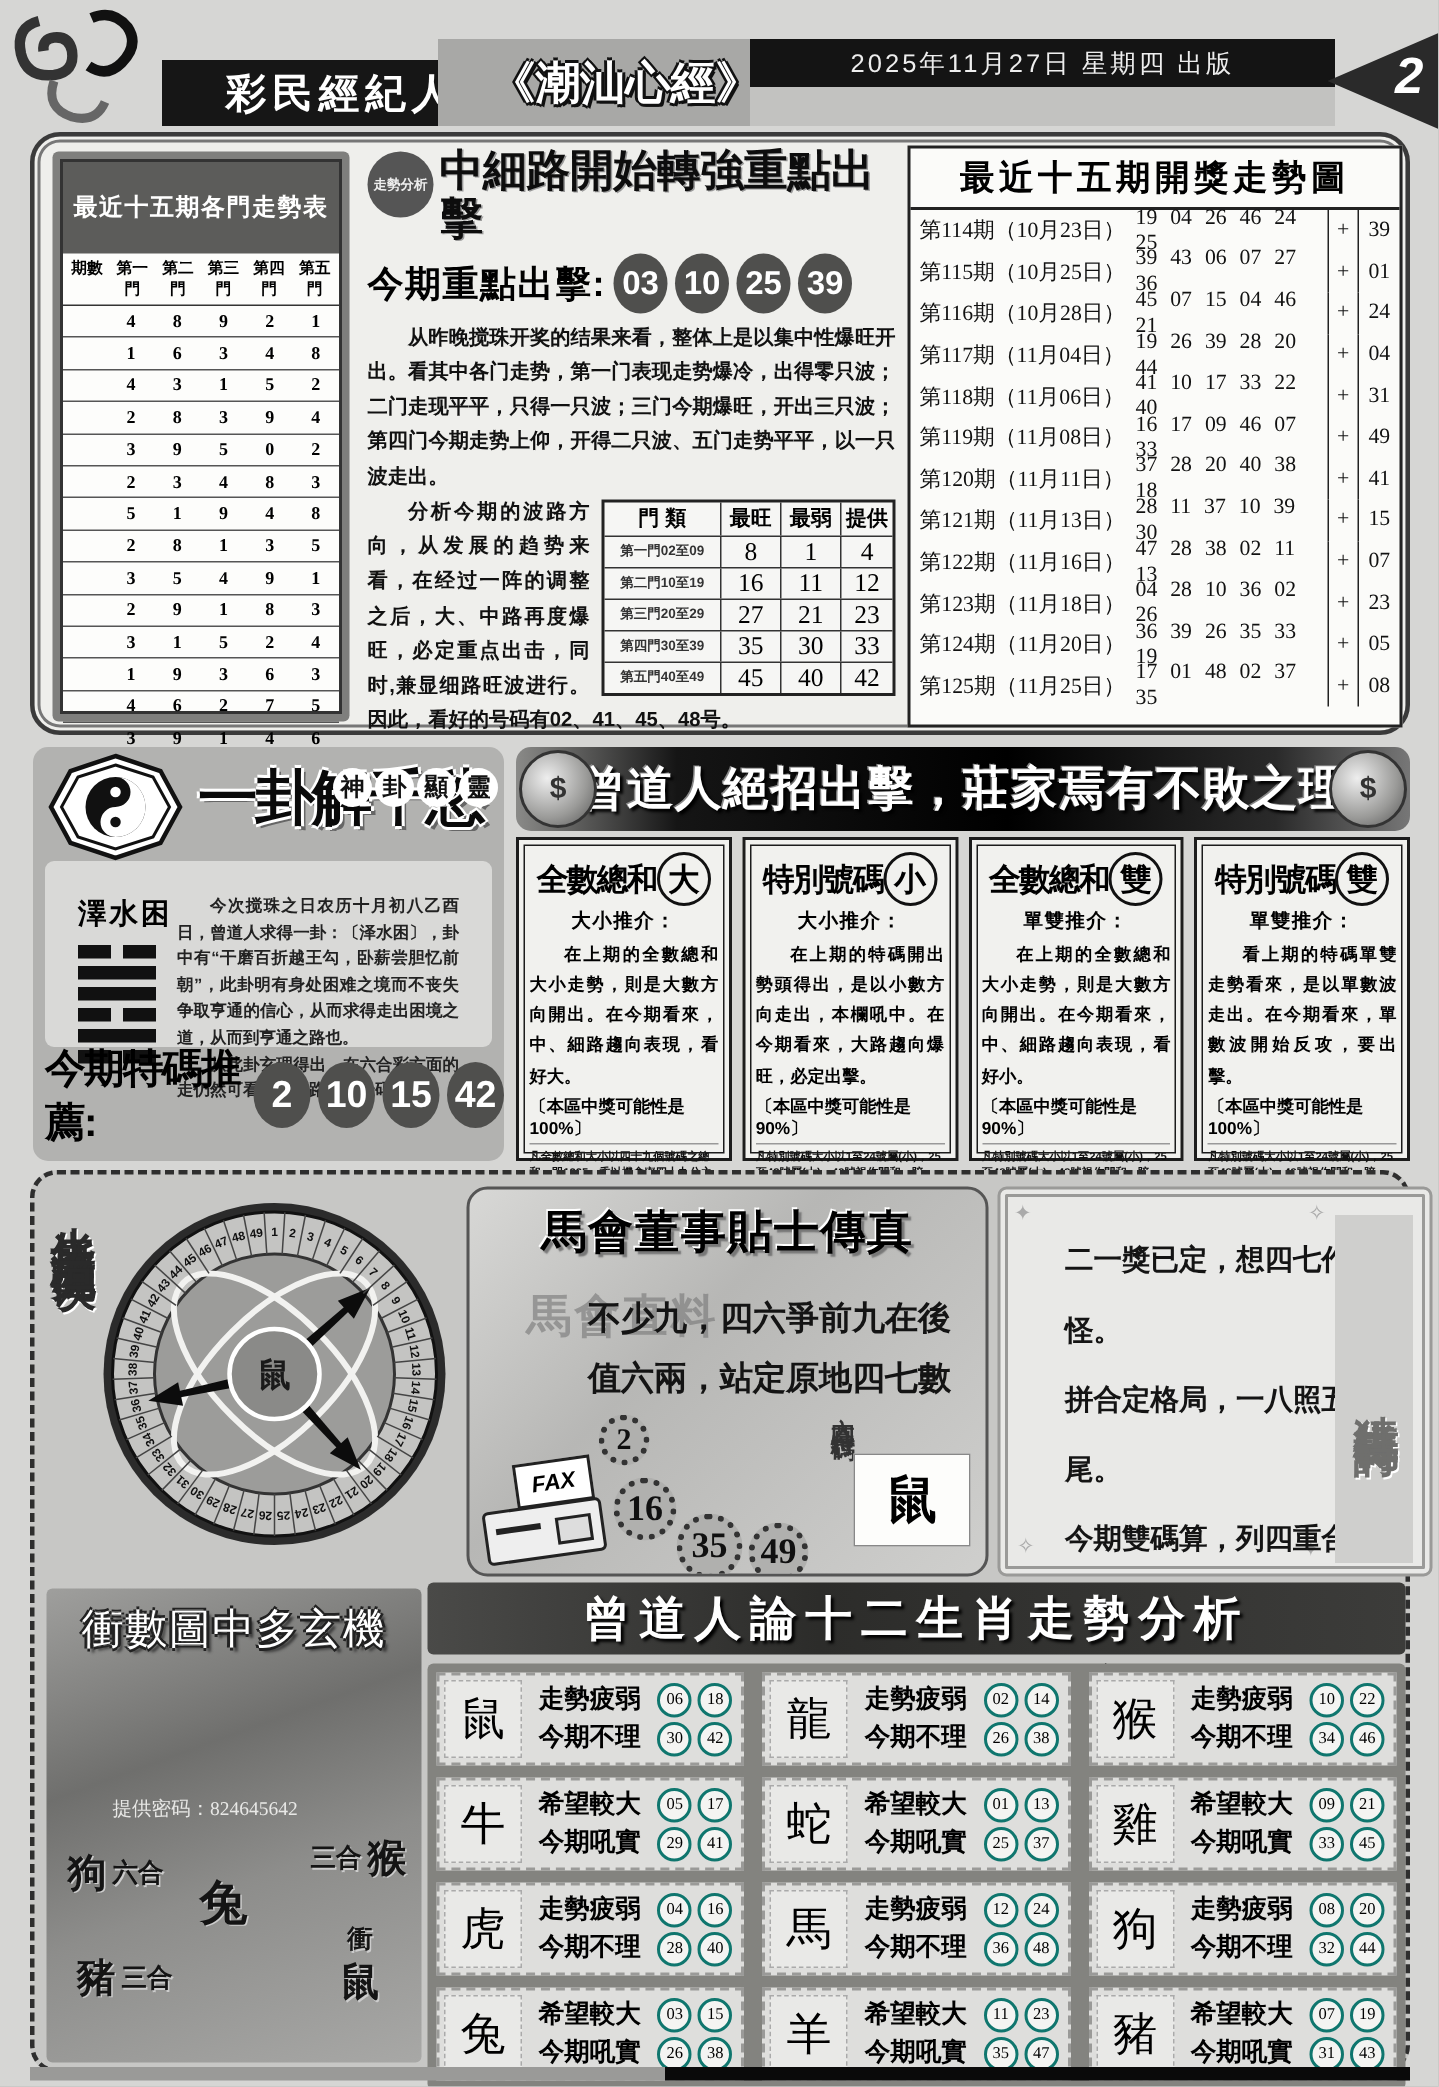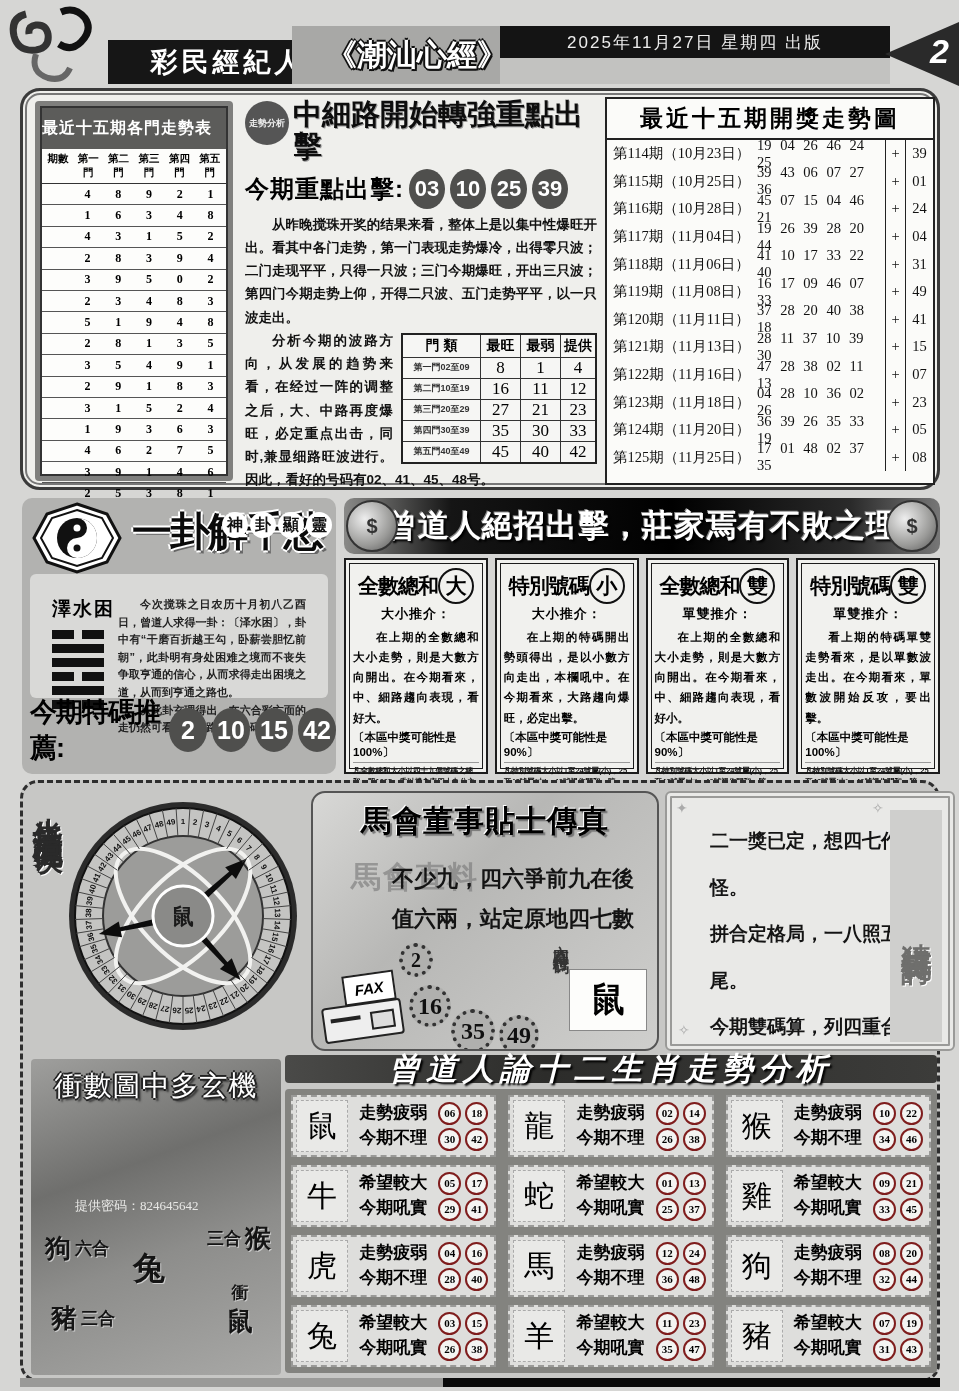--- a/index.html
+++ b/index.html
@@ -19,21 +19,21 @@
   #dateband-under { position:absolute; left:500px; top:58px; width:390px; height:26px; background:#c2c2c0; }
   #pagetri { position:absolute; right:0; top:22px; width:74px; height:64px; background:#2a2a2a;
            clip-path:polygon(100% 0,100% 100%,0 50%); }
   #pagenum { position:absolute; right:10px; top:32px; color:#fff; font-size:34px; font-weight:bold; font-style:italic; }
 
   
   #sec1 { position:absolute; left:20px; top:88px; width:920px; height:402px; background:#efefec;
           border:3px solid #3a3a3a; border-radius:20px; box-shadow:0 0 0 2px #efefec inset, 0 0 0 4px #777 inset; }
   #door-table { position:absolute; left:12px; top:10px; width:198px; height:380px; background:#7f7f7d; padding:5px; border-radius:4px; }
   #door-inner { background:#fdfdfb; border:2px solid #333; height:100%; }
-  #door-title { background:#5c5c5a; color:#fff; font-weight:bold; font-size:16px; text-align:left; padding:10px 0; letter-spacing:1px; }
+  #door-title { background:#5c5c5a; color:#fff; font-weight:bold; font-size:16px; text-align:center; padding:20px 0; letter-spacing:1px; }
   #door-head { display:grid; grid-template-columns:30px repeat(5,1fr); font-size:10.5px; font-weight:bold; border-bottom:1.5px solid #333; padding:3px 1px; }
   #door-head span { text-align:center; }
   #door-rows .drow { display:grid; grid-template-columns:30px repeat(5,1fr); border-bottom:1px solid #555; height:21.4px; align-items:center; }
   #door-rows .drow span { text-align:center; font-size:12px; font-weight:bold; font-family:"Liberation Serif",serif; }
 
   #analysis { position:absolute; left:222px; top:8px; width:352px; height:386px; }
   #ana-head { display:flex; align-items:flex-start; }
   #ana-badge { width:44px; height:44px; border-radius:50%; background:#555; color:#eee; font-size:9px; font-weight:bold;
                display:flex; align-items:center; justify-content:center; text-align:center; flex:0 0 44px; margin:2px 4px 0 0; }
   #ana-title { font-size:29px; font-weight:bold; color:#0d0d0d; letter-spacing:0px; line-height:1.1;
@@ -159,32 +159,32 @@
   #chong-pass { position:absolute; left:44px; top:138px; font-size:13px; color:#e8e8e6; font-family:"Liberation Serif",serif; }
   .chong-slot { position:absolute; display:flex; align-items:center; font-weight:bold; color:#141414; }
   .chong-animal { font-size:26px; font-family:"Liberation Serif",serif; text-shadow:1px 1px 0 #ccc; }
   .chong-label { font-size:17px; margin:0 4px; text-shadow:1px 1px 0 #ccc; }
   #slot-liuhe { left:14px; top:172px; } #slot-sanhe1 { right:10px; top:162px; }
   #slot-center { left:102px; top:188px; font-size:30px; }
   #slot-chong { right:28px; top:222px; flex-direction:column; } #slot-sanhe2 { left:20px; top:242px; }
 
   
   #zodiac { position:absolute; left:262px; top:272px; width:652px; height:324px; }
-  #zodiac-title { height:28px; background:linear-gradient(90deg,#4a4a48,#2c2c2a 40%,#3c3c3a); border-radius:4px;
+  #zodiac-title { height:48px; background:linear-gradient(90deg,#4a4a48,#2c2c2a 40%,#3c3c3a); border-radius:4px;
            color:#fff; display:flex; align-items:center; justify-content:center; font-size:31px; font-weight:bold;
-           font-style:italic; letter-spacing:6px; font-family:"Liberation Serif",serif;
+           letter-spacing:6px; font-family:"Liberation Serif",serif;
            text-shadow:2px 2px 2px #000; }
   #zgrid { margin-top:6px; display:grid; grid-template-columns:repeat(3,1fr); grid-auto-rows:62px; gap:8px 12px;
            background:#83837f; padding:6px; border-radius:4px; }
   .zcell { background:#dededc; border:2px dashed #9a9a98; display:flex; align-items:center; padding:2px 3px; }
   .zanimal { width:52px; height:52px; flex:0 0 52px; background:#e9e9e7; border:1px dashed #aaa; display:flex;
            align-items:center; justify-content:center; font-size:30px; font-family:"Liberation Serif",serif; }
   .ztext { flex:1; text-align:center; font-family:"Liberation Serif",serif; font-weight:bold; font-size:17px; line-height:1.45; }
   .znums { display:grid; grid-template-columns:24px 24px; gap:3px; margin-right:2px; }
-  .znum { width:23px; height:23px; border:2px solid #7f1d1d; border-radius:50%; font-size:11px; font-weight:bold;
+  .znum { width:23px; height:23px; border:2px solid #0f766e; border-radius:50%; font-size:11px; font-weight:normal;
            display:flex; align-items:center; justify-content:center; font-family:"Liberation Serif",serif; background:#f4f4f2; }
 
   #bottom-rule { position:absolute; left:20px; top:1378px; width:920px; height:9px;
            background:linear-gradient(90deg,#9a9a98 0 46%,#0a0a0a 46% 100%); }
 </style>
 </head>
 <body>
 
 <div id="page">
 

